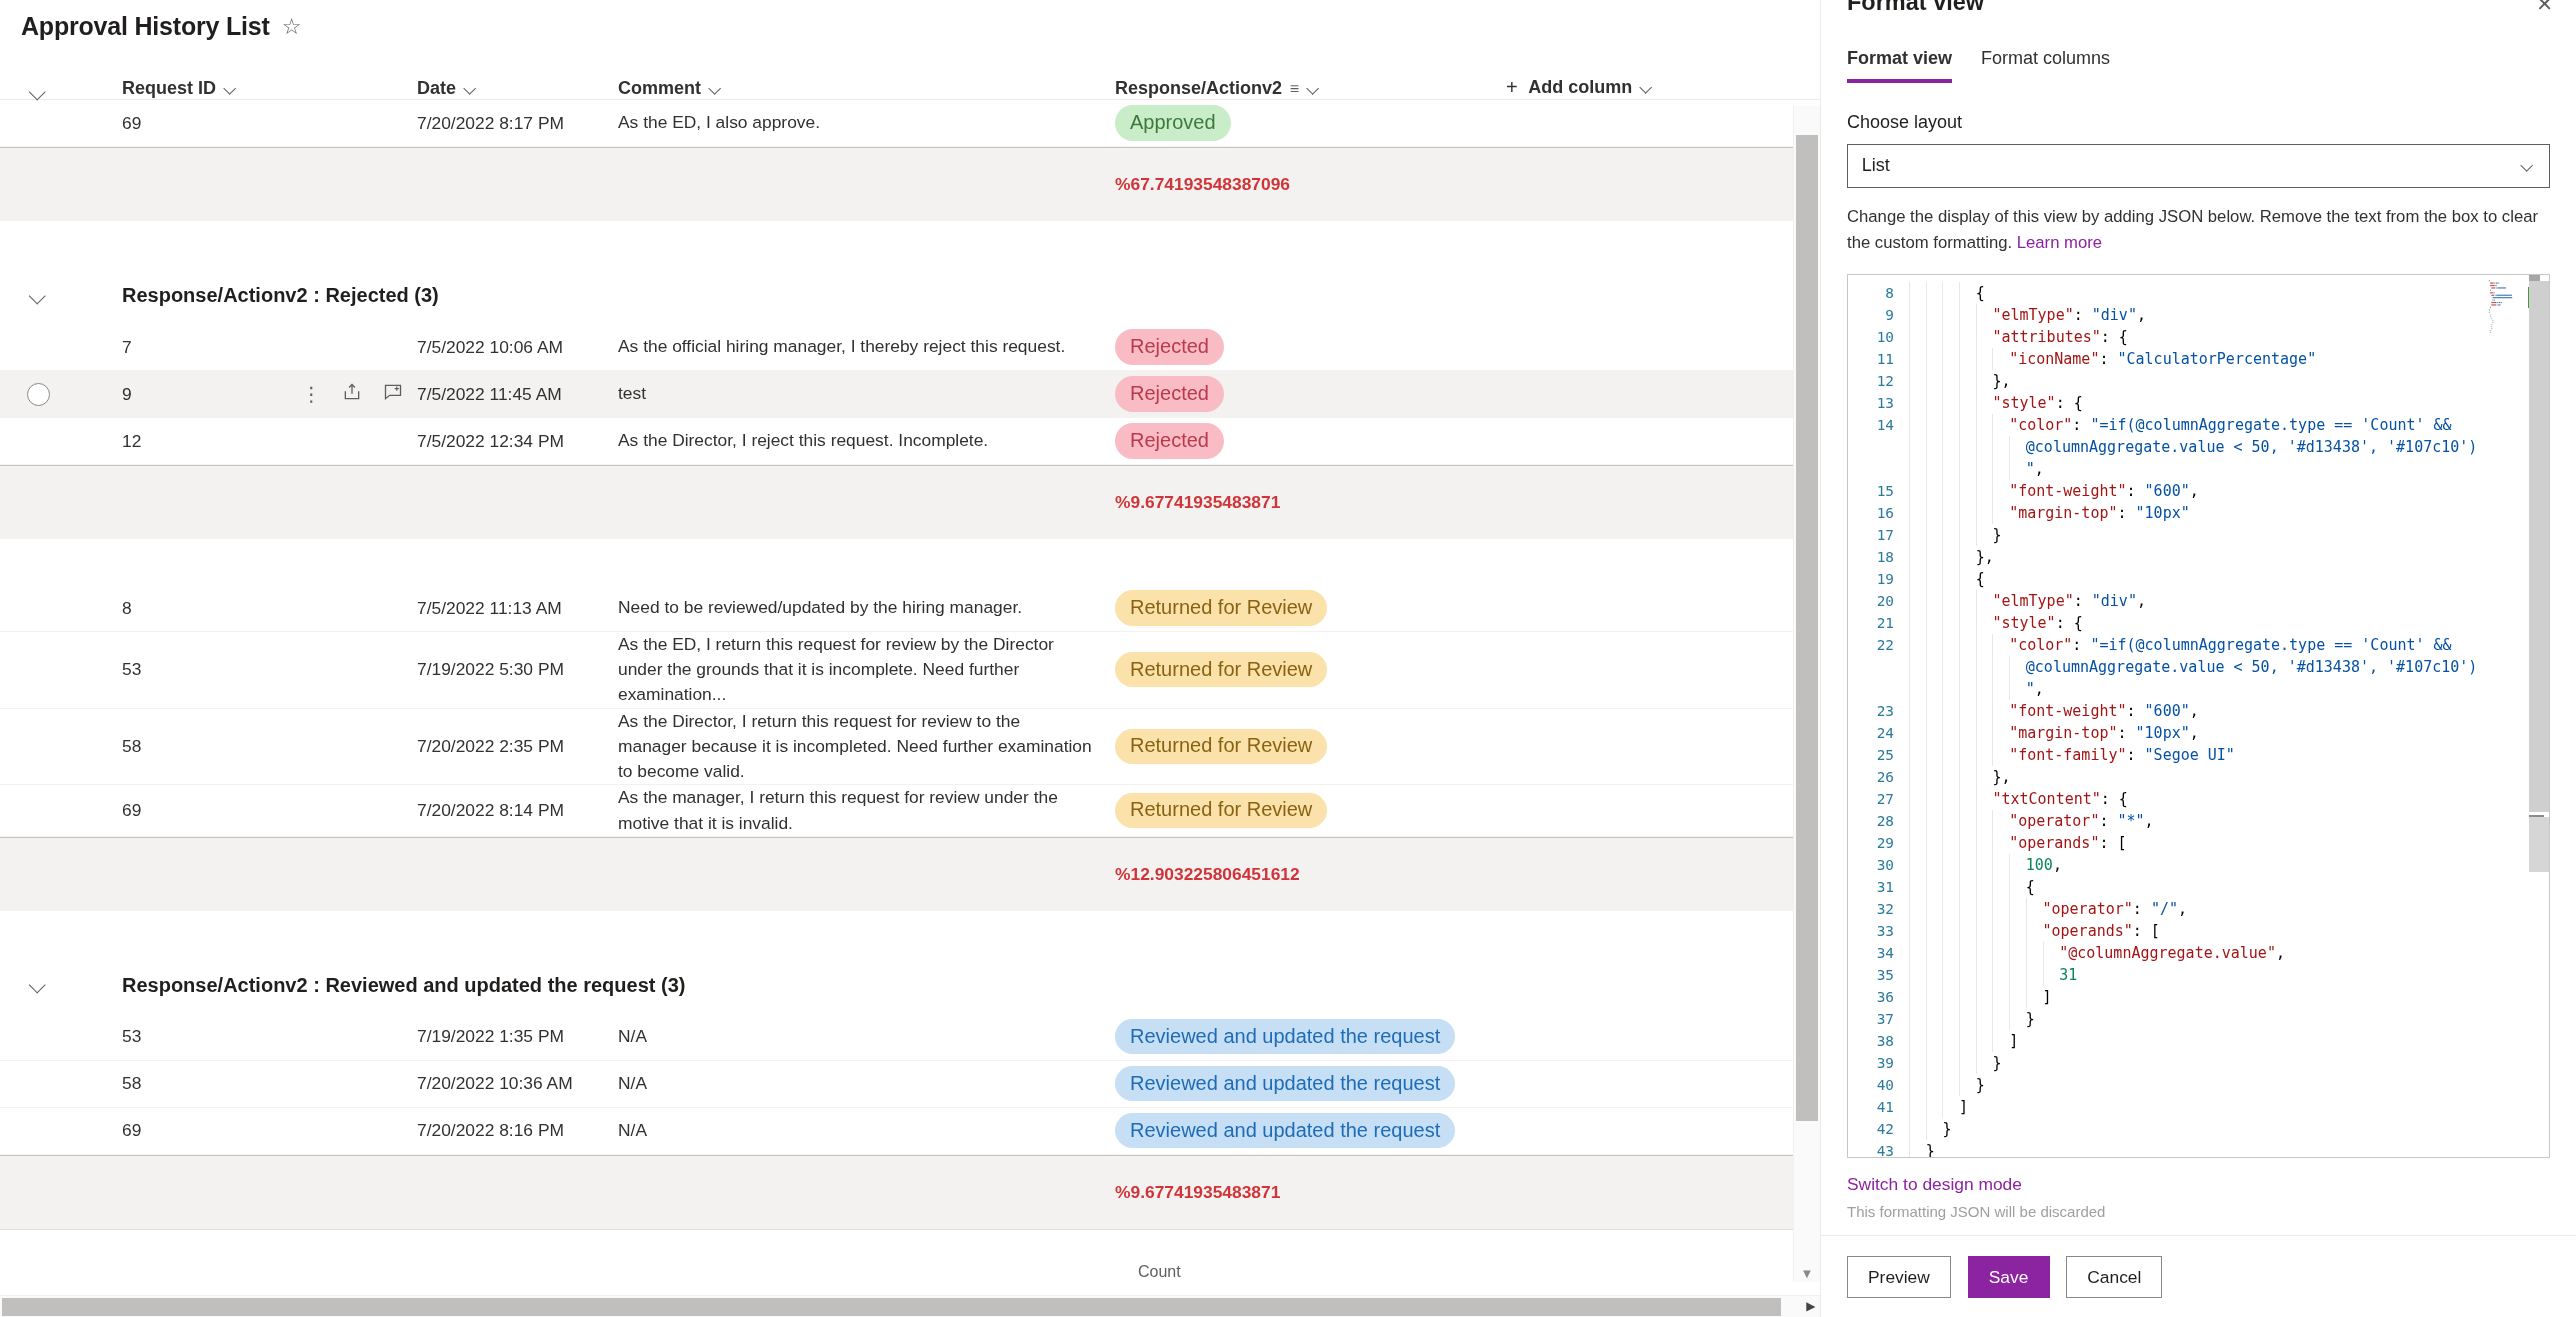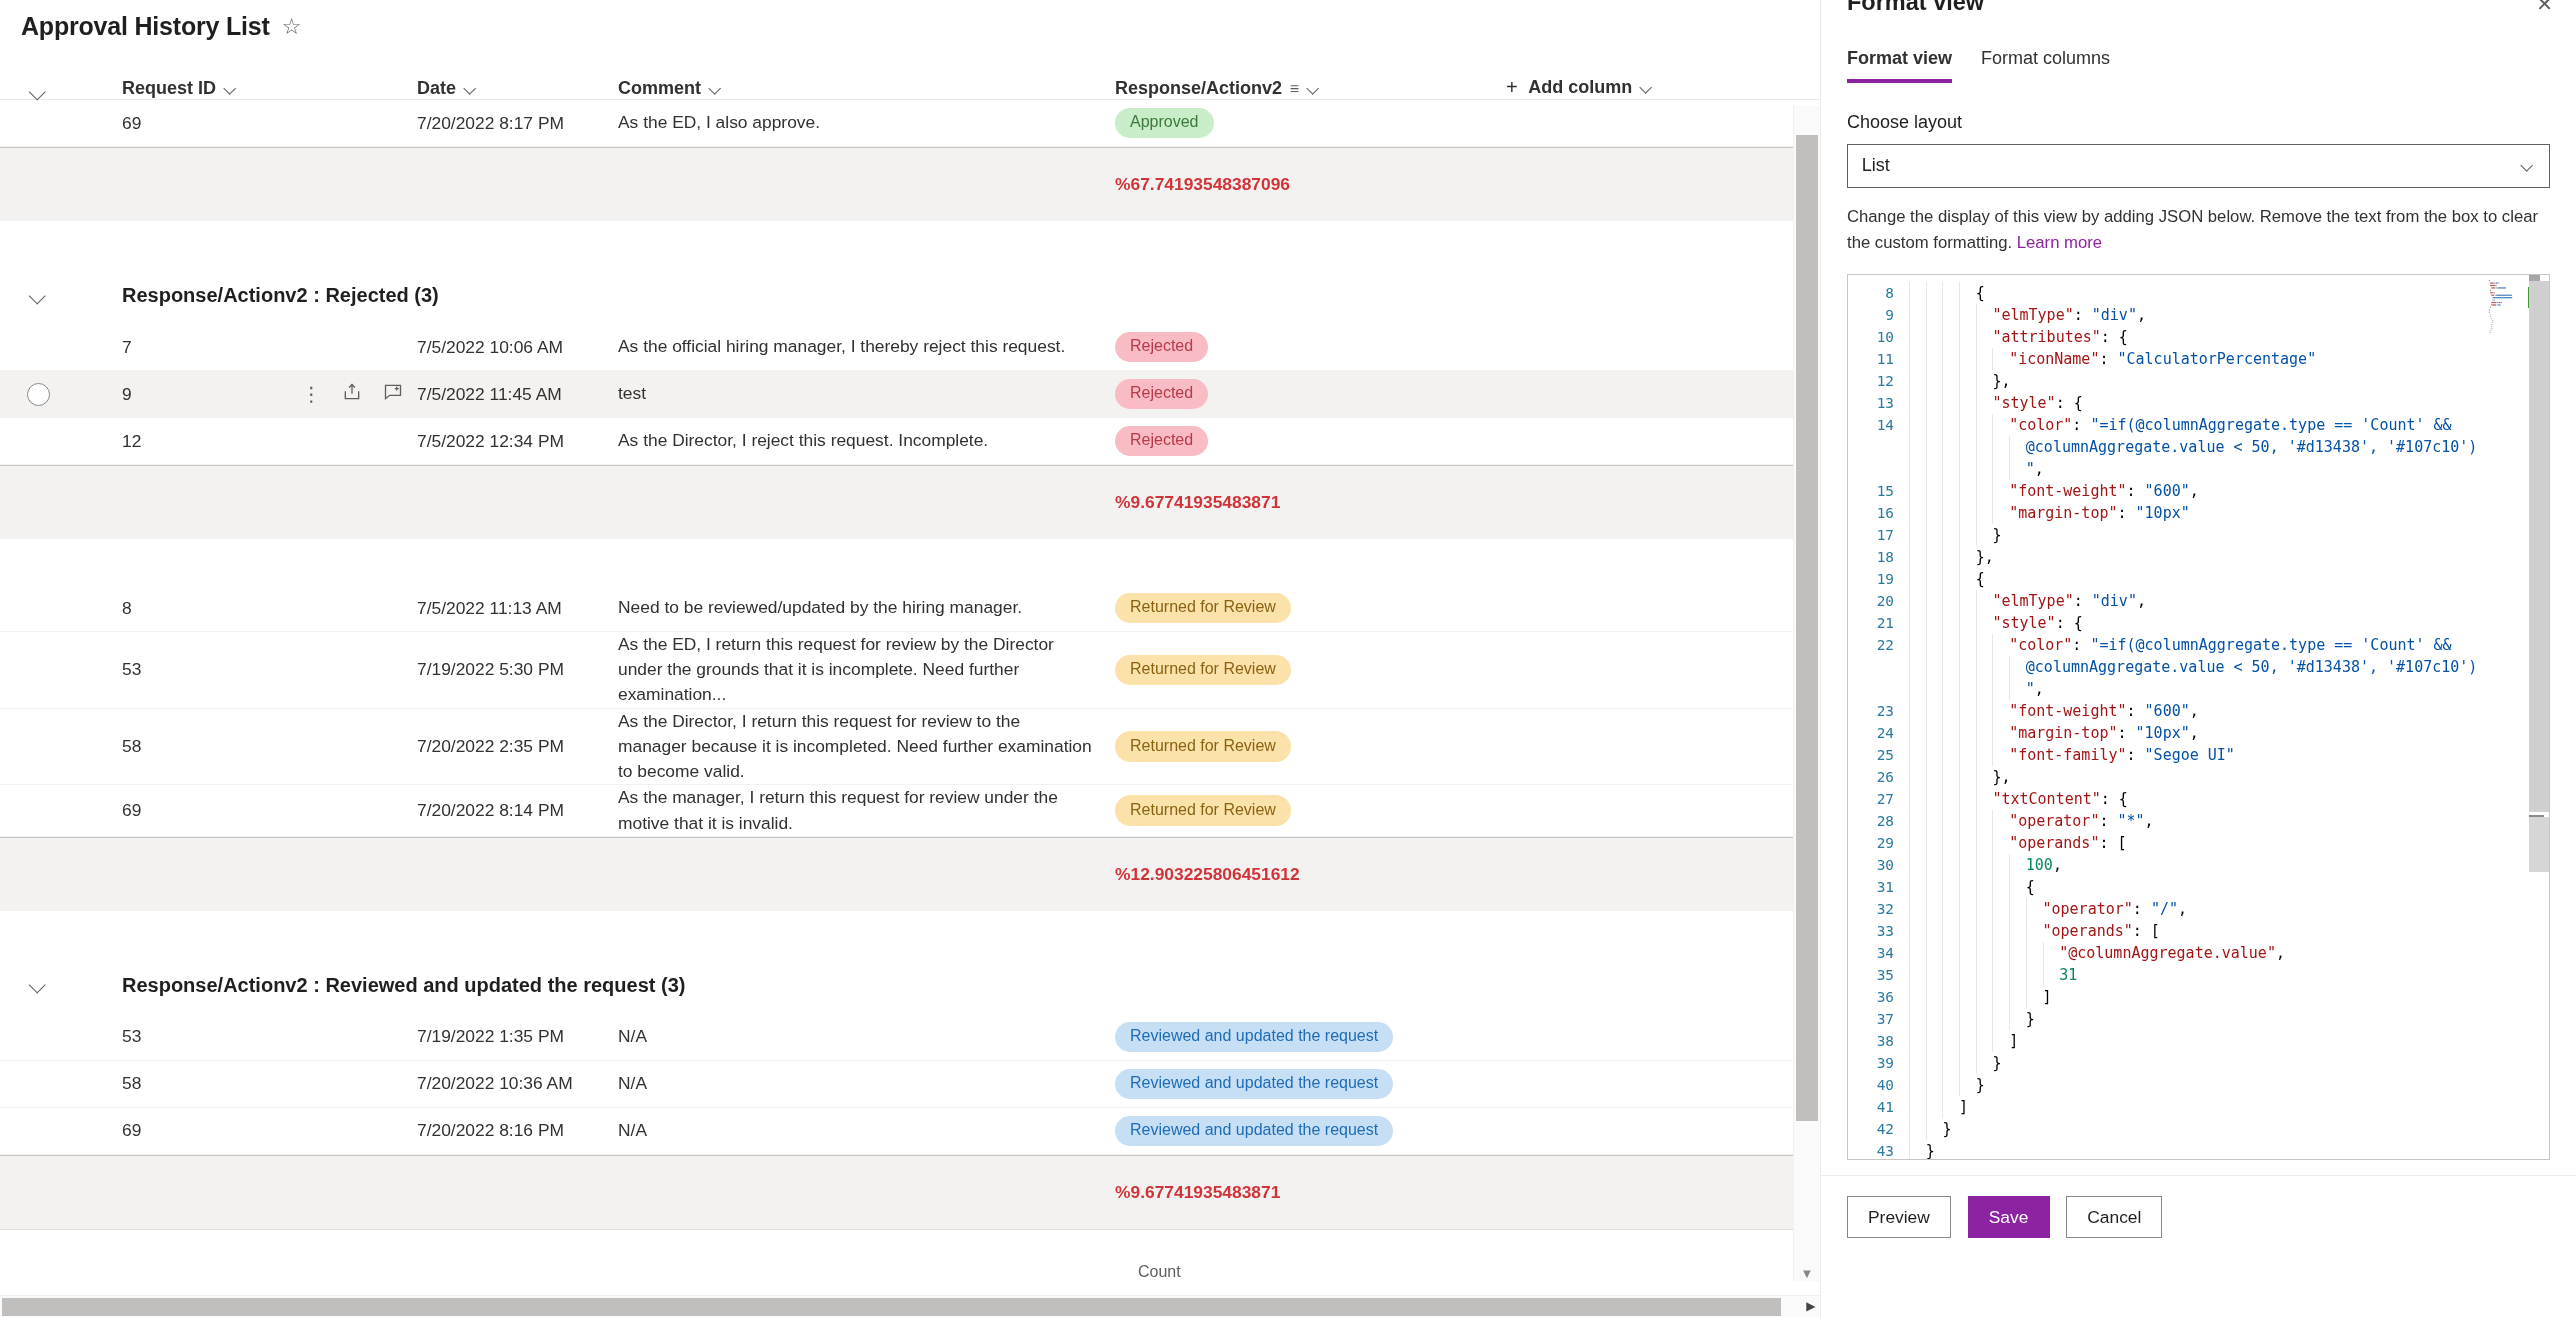--- a/index.html
+++ b/index.html
@@ -82,21 +82,21 @@
 
   .row-actions { display:flex; align-items:center; gap:21px; color:#605e5c; }
   .checkcircle {
     width:23px;height:23px;border-radius:50%;border:1.4px solid #8a8886;background:#fff;
   }
 
   .pill {
     display:inline-block;
     padding: 5.3px 15px 6.8px 15px;
     border-radius: 18px;
-    font-size: 16px;
+    font-size: 20px;
     line-height: 1.15;
     white-space: nowrap;
   }
   .pill-approved { background:#c9ecc9; color:#3b7a3b; }
   .pill-rejected { background:#f9bcc4; color:#b83a4b; }
   .pill-returned { background:#fbe2ab; color:#8a6212; }
   .pill-reviewed { background:#c6dff5; color:#1d6cb5; }
 
   .agg-row {
     min-height: 74px;
@@ -565,20 +565,24 @@
       </svg>
       <div class="ed-scroll">
         <div class="ed-mark-top"></div>
         <div class="ed-mark-green"></div>
         <div class="ed-thumb"></div>
         <div class="ed-mark-mid"></div>
         <div class="ed-thumb2"></div>
       </div>
     </div>
 
+    <div class="panel-footer-links">
+      <div class="switch-link">Switch to design mode</div>
+      <div class="discard-note">This formatting JSON will be discarded</div>
+    </div>
 
     <div class="panel-actions">
       <div class="btn">Preview</div>
       <div class="btn btn-primary">Save</div>
       <div class="btn">Cancel</div>
     </div>
   </div>
 </div>
 
 

